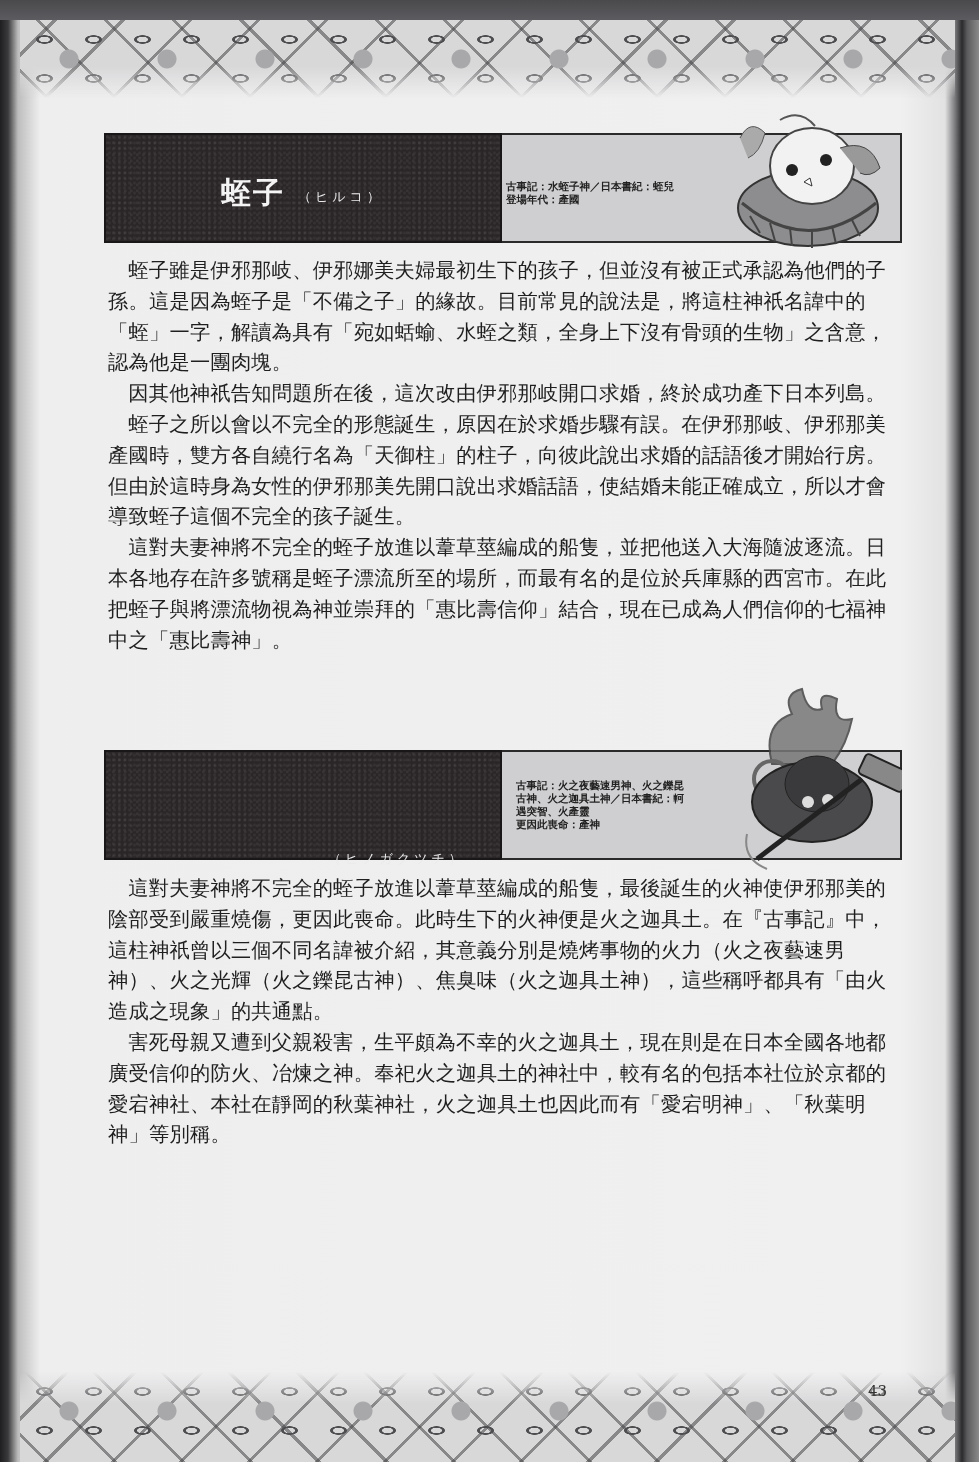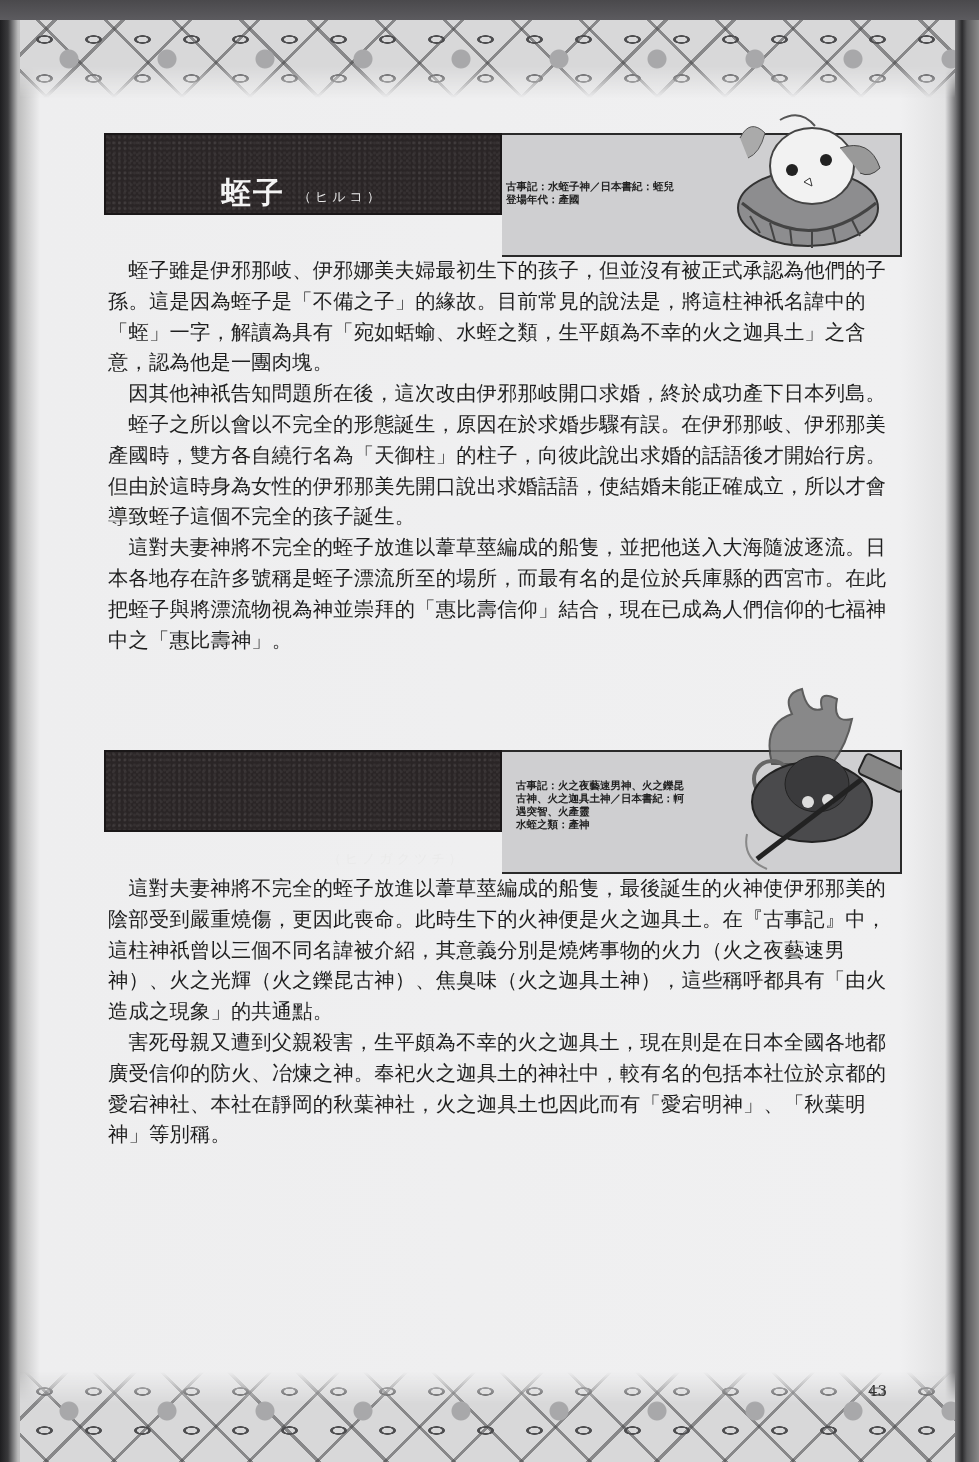--- a/index.html
+++ b/index.html
@@ -25,35 +25,35 @@
   }
   .border-top { top:20px; -webkit-mask-image:linear-gradient(180deg,#000 60%,transparent); mask-image:linear-gradient(180deg,#000 60%,transparent); }
   .border-bottom { bottom:0; height:90px; -webkit-mask-image:linear-gradient(0deg,#000 65%,transparent); mask-image:linear-gradient(0deg,#000 65%,transparent); }
   .page-number {
     position:absolute; left:868px; top:1382px; font-family:"DejaVu Serif","Liberation Serif",serif;
     font-size:15px; color:#333;
   }
 
   .section-header { position:absolute; left:104px; width:800px; height:112px; }
   .title-box {
-    position:absolute; left:0; top:0; width:398px; height:82px;
+    position:absolute; left:0; top:0; width:398px; height:110px;
     background-color:#2a2526;
     background-image:
       radial-gradient(circle at 20% 30%, rgba(255,255,255,.06) 1px, transparent 2px),
       radial-gradient(circle at 70% 60%, rgba(255,255,255,.05) 1px, transparent 2px);
     background-size:6px 6px, 5px 5px;
     border:2px solid #1a1718; box-sizing:border-box;
   }
   .title-main {
     position:absolute; color:#f4f4f4; font-family:"DejaVu Serif","Liberation Serif",serif;
     font-weight:bold; letter-spacing:2px;
   }
   .title-kana { position:absolute; color:#eaeaea; font-size:13px; letter-spacing:4px; }
   .info-box {
-    position:absolute; left:398px; top:0; width:400px; height:124px;
+    position:absolute; left:398px; top:0; width:400px; height:110px;
     background:#cfcfd1; border:2px solid #2a2a2a; border-left:none; box-sizing:border-box;
   }
   .info-text { position:absolute; font-size:10.5px; font-weight:bold; color:#222; line-height:13px; }
 
   .illustration { position:absolute; }
 
   .body-text {
     position:absolute; left:108px; width:792px;
     font-size:20.3px; line-height:30.8px; color:#1f1f1f;
     letter-spacing:0.2px;
@@ -87,36 +87,36 @@
     <ellipse cx="92" cy="58" rx="42" ry="38" fill="#f2f2f2" stroke="#444" stroke-width="2"></ellipse>
     <circle cx="72" cy="62" r="6" fill="#222"></circle>
     <circle cx="106" cy="52" r="6" fill="#222"></circle>
     <path d="M84 74 L90 70 L92 78 Z" fill="#fff" stroke="#333"></path>
     <path d="M120 40 Q150 30 160 60 Q150 70 140 65" fill="#999" stroke="#444"></path>
     <path d="M20 30 Q30 10 45 25 Q40 45 28 50" fill="#aaa" stroke="#555"></path>
     <path d="M60 12 Q80 0 95 18" fill="none" stroke="#555" stroke-width="2"></path>
   </svg>
 
   <div class="body-text" style="top:255px;">
-    <p>蛭子雖是伊邪那岐、伊邪娜美夫婦最初生下的孩子，但並沒有被正式承認為他們的子孫。這是因為蛭子是「不備之子」的緣故。目前常見的說法是，將這柱神祇名諱中的「蛭」一字，解讀為具有「宛如蛞蝓、水蛭之類，生平頗為不幸的火之迦具土」之含意，認為他是一團肉塊。</p>
+    <p>蛭子雖是伊邪那岐、伊邪娜美夫婦最初生下的孩子，但並沒有被正式承認為他們的子孫。這是因為蛭子是「不備之子」的緣故。目前常見的說法是，將這柱神祇名諱中的「蛭」一字，解讀為具有「宛如蛞蝓、水蛭之類，全身上下沒有骨頭的生物」之含意，認為他是一團肉塊。</p>
     <p>因其他神祇告知問題所在後，這次改由伊邪那岐開口求婚，終於成功產下日本列島。</p>
     <p>蛭子之所以會以不完全的形態誕生，原因在於求婚步驟有誤。在伊邪那岐、伊邪那美產國時，雙方各自繞行名為「天御柱」的柱子，向彼此說出求婚的話語後才開始行房。但由於這時身為女性的伊邪那美先開口說出求婚話語，使結婚未能正確成立，所以才會導致蛭子這個不完全的孩子誕生。</p>
     <p>這對夫妻神將不完全的蛭子放進以葦草莖編成的船隻，並把他送入大海隨波逐流。日本各地存在許多號稱是蛭子漂流所至的場所，而最有名的是位於兵庫縣的西宮市。在此把蛭子與將漂流物視為神並崇拜的「惠比壽信仰」結合，現在已成為人們信仰的七福神中之「惠比壽神」。</p>
   </div>
 
   <div class="section-header" style="top:750px;">
     <div class="title-box">
       <span class="title-kana" style="left:222px;top:54px;margin-top:44px;">（ヒノガクツチ）</span>
     </div>
     <div class="info-box">
       <div class="info-text" style="left:14px;top:27px;">
         <div>古事記：火之夜藝速男神、火之鑠昆</div>
         <div>古神、火之迦具土神／日本書紀：軻</div>
         <div>遇突智、火產靈</div>
-        <div>水蛭之類：產神</div>
+        <div>更因此喪命：產神</div>
       </div>
     </div>
   </div>
 
   <svg class="illustration" style="left:712px;top:684px;" width="190" height="190" viewBox="0 0 190 190">
     <path d="M60 80 Q50 40 80 30 Q70 10 90 5 Q95 30 110 25 Q105 5 125 15 Q120 40 140 35 Q135 60 120 80 Z" fill="#777" stroke="#444" stroke-width="2" opacity=".85"></path>
     <circle cx="60" cy="95" r="18" fill="none" stroke="#666" stroke-width="4"></circle>
     <ellipse cx="100" cy="118" rx="60" ry="40" fill="#4a4a4c" stroke="#222" stroke-width="2"></ellipse>
     <ellipse cx="105" cy="100" rx="32" ry="28" fill="#3a3a3c" stroke="#222"></ellipse>
     <circle cx="96" cy="118" r="6" fill="#ddd"></circle>

